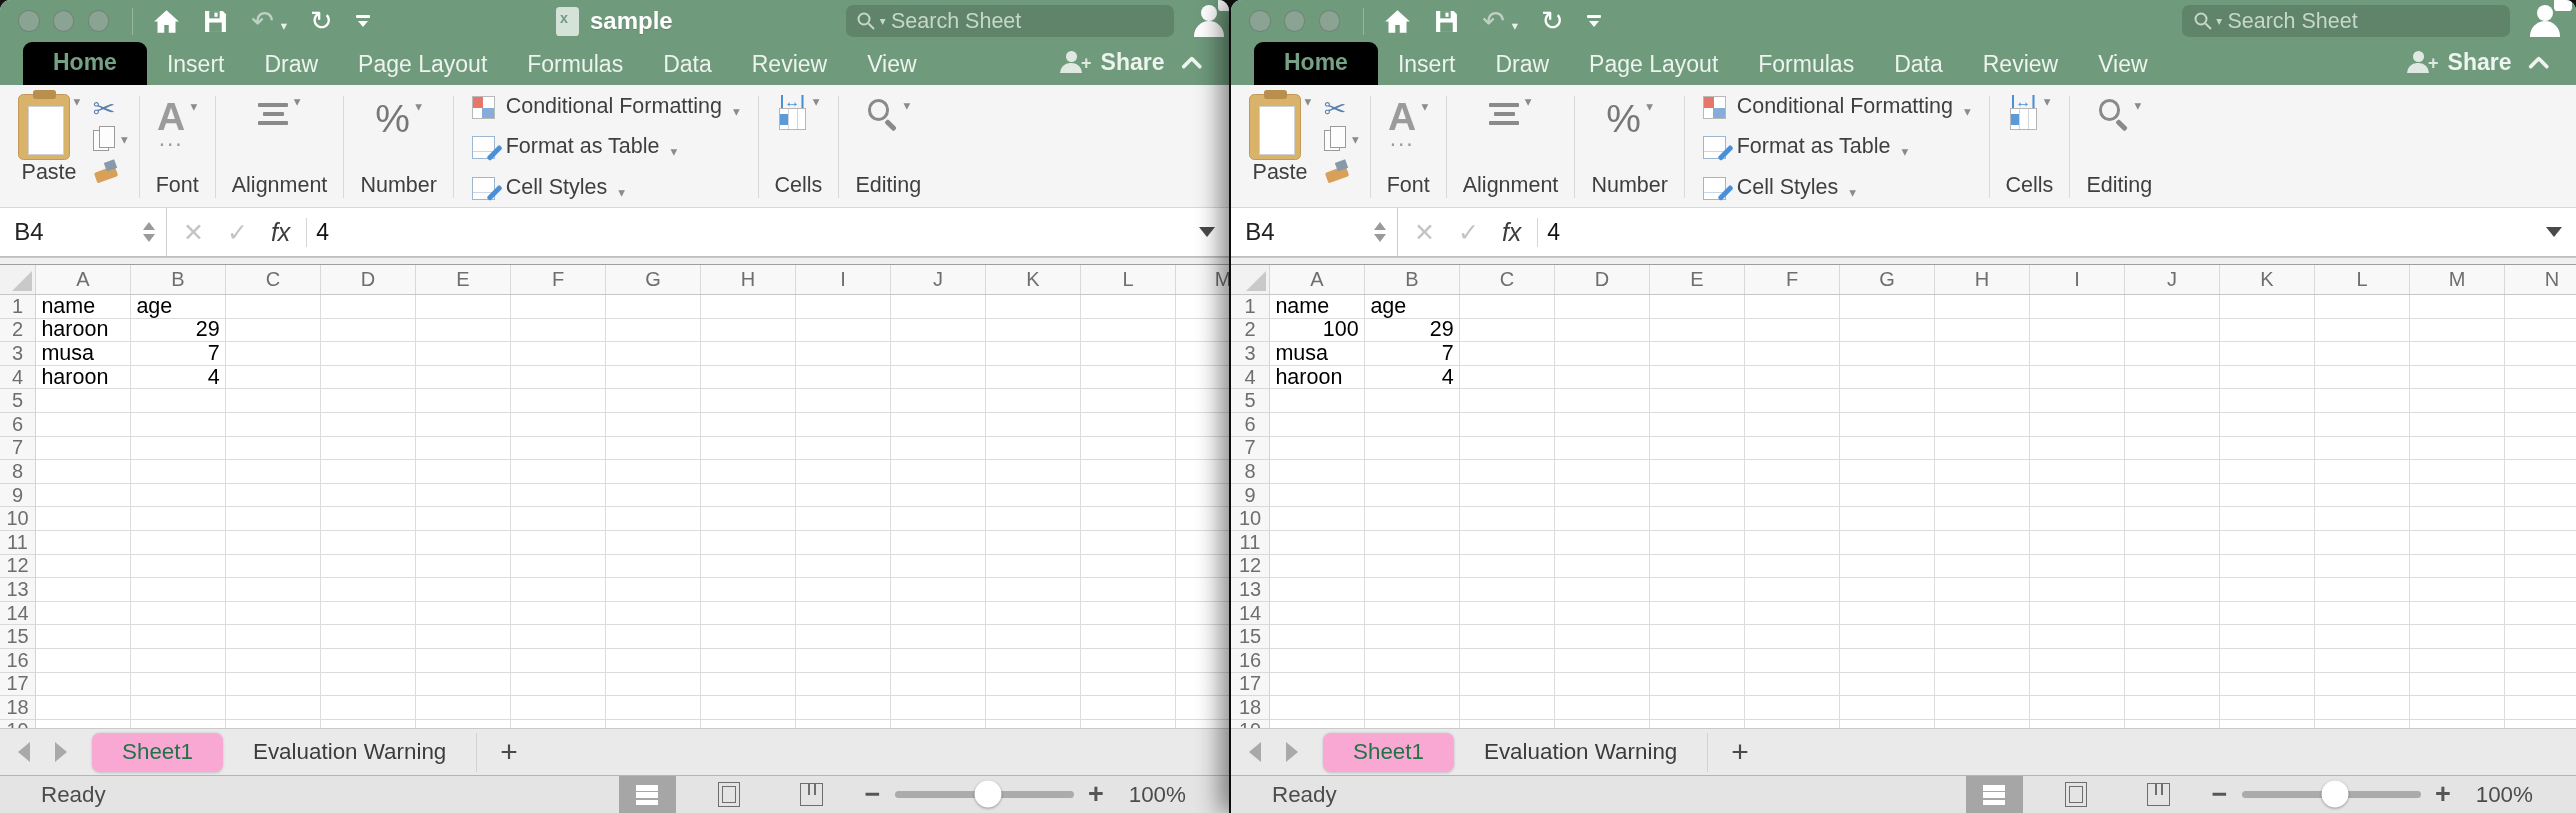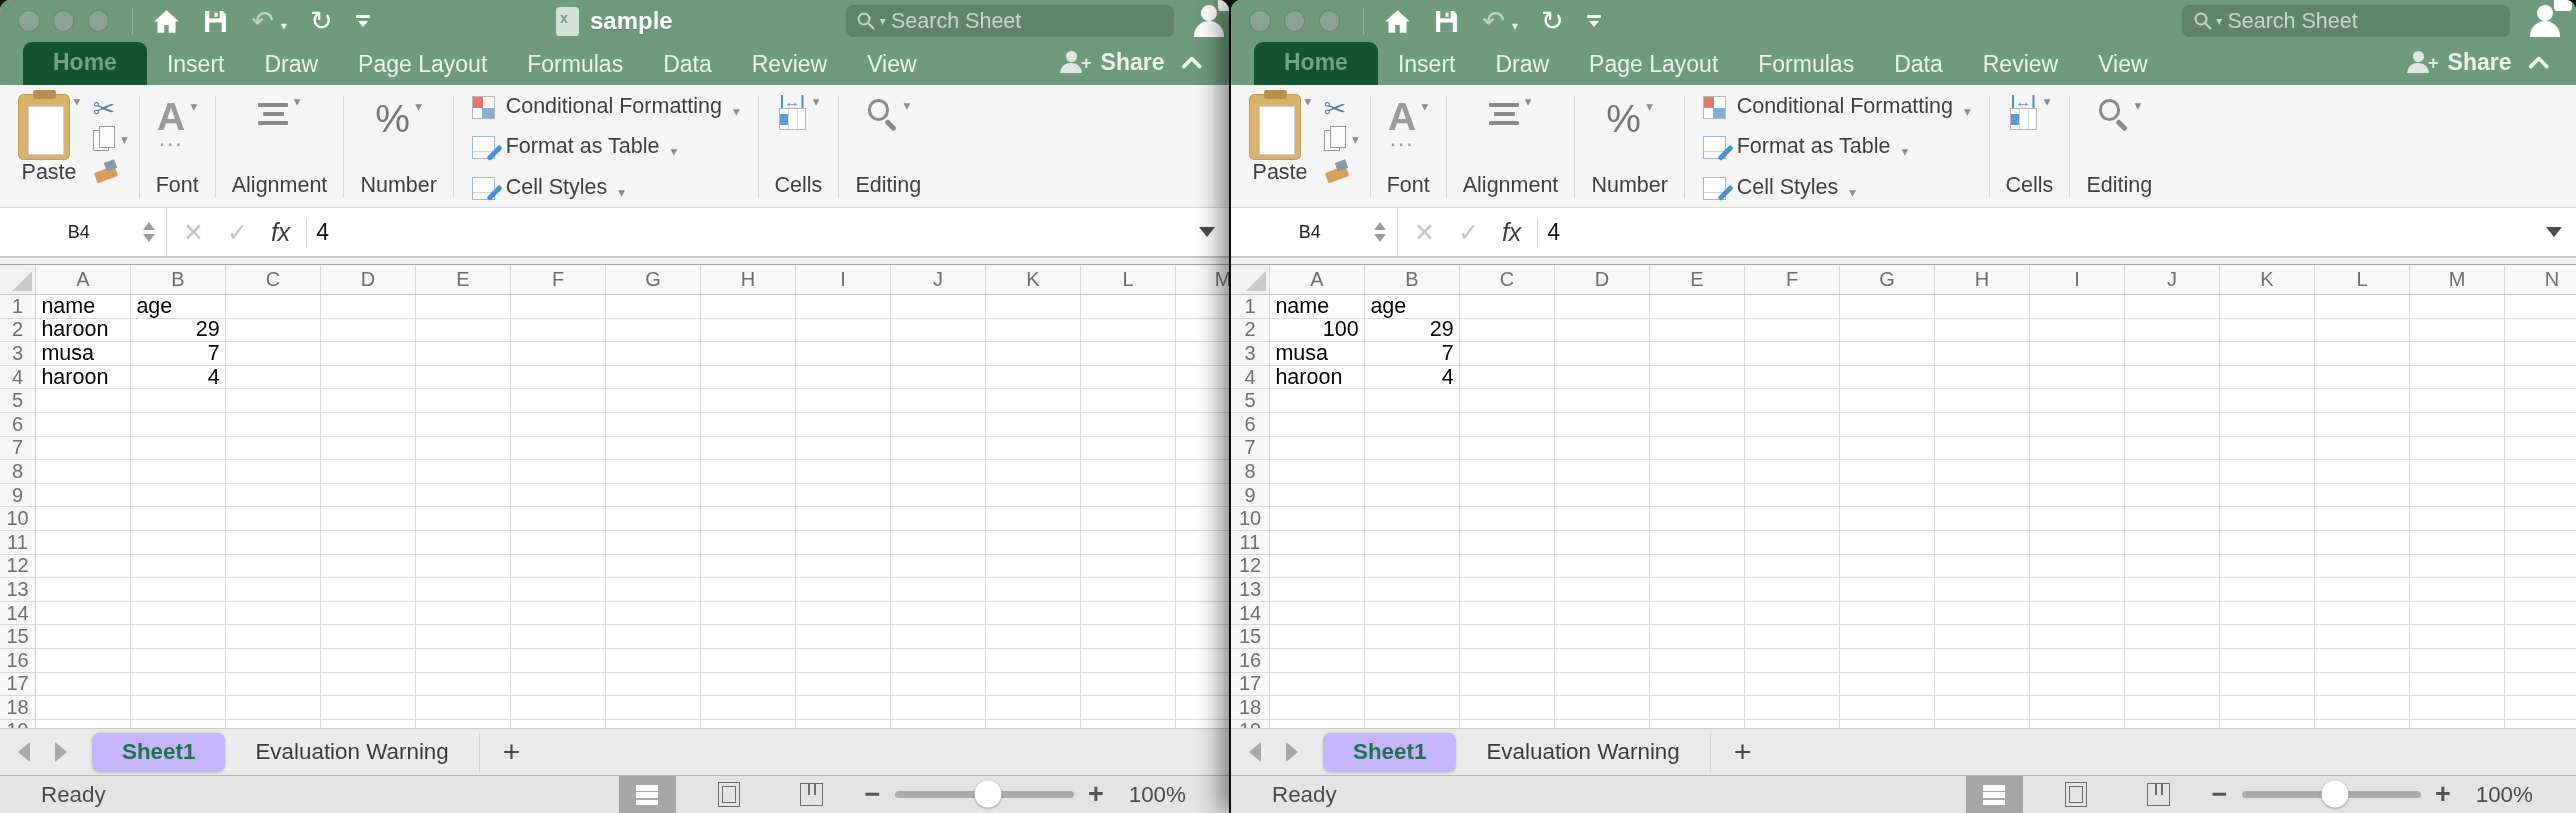--- a/index.html
+++ b/index.html
@@ -39,21 +39,21 @@
   .person .head{position:absolute;left:7.2px;top:1.8px;width:16px;height:16px;border-radius:50%;background:#fff;}
   .person .body{position:absolute;left:0px;top:18px;width:30px;height:16px;border-radius:15px 15px 0 0;background:#fff;}
   .person .bubble{position:absolute;right:-3.6px;top:-5.4px;width:18px;height:13.4px;border-radius:3.6px;background:#fff;}
   .window.left .tb-right{margin-right:-16px;}
   .window.right .tb-right{margin-right:-5.4px;}
 
   
   .tabsrow{height:43px;background:#6f9a7c;display:flex;align-items:flex-end;flex:0 0 auto;
            padding:0 27px 0 23px;position:relative;}
   .rtab{font-size:23px;color:#edf3ee;padding:7.2px 20px 9px;line-height:1;}
-  .rtab.active{background:#14532d;color:#75a186;border-radius:9px 9px 0 0;padding:9px 30px 10.7px;font-weight:bold;}
+  .rtab.active{background:#000000;color:#75a186;border-radius:9px 9px 0 0;padding:9px 30px 10.7px;font-weight:bold;}
   .tabs-right{margin-left:auto;display:flex;align-items:center;gap:16px;color:#edf3ee;padding-bottom:9px;}
   .share-wrap{display:flex;align-items:center;gap:9px;font-size:23px;font-weight:bold;color:#eef4ef;}
   .share-person{position:relative;width:32px;height:23px;}
   .share-person .head{position:absolute;left:6.3px;top:0;width:10.7px;height:10.7px;border-radius:50%;background:#dfe9e2;}
   .share-person .body{position:absolute;left:0.9px;top:11.6px;width:21.5px;height:10.7px;border-radius:10.7px 10.7px 0 0;background:#dfe9e2;}
   .share-person .plus{position:absolute;right:0;top:1.8px;font-size:18px;font-weight:bold;color:#dfe9e2;}
 
   
   .ribbon{height:123px;background:#f5f5f6;flex:0 0 auto;display:flex;align-items:stretch;
           padding:7.2px 0 5.4px 12.5px;border-bottom:0.9px solid #d8d8d8;}
@@ -97,21 +97,21 @@
   .cells-icon .grid{position:absolute;left:1.8px;top:14.3px;width:27px;height:21.5px;border:0.9px solid #b5b5b5;background:
       repeating-linear-gradient(90deg,#fff,#fff 8px,#d5d5d5 8px,#d5d5d5 9px);}
   .cells-icon .sel{position:absolute;left:2.7px;top:20px;width:8px;height:10.7px;background:#5b9bd5;}
   .mag-icon{position:relative;width:32px;height:34px;}
   .mag-icon .ring{position:absolute;left:1.8px;top:1.8px;width:21.5px;height:21.5px;border:3.6px solid #8a8a8a;border-radius:50%;}
   .mag-icon .stem{position:absolute;left:21.5px;top:21.5px;width:4.5px;height:12.5px;background:#8a8a8a;transform:rotate(-45deg);border-radius:1.8px;}
 
   
   .fbar{height:49px;background:#fff;display:flex;align-items:stretch;flex:0 0 auto;border-bottom:0.9px solid #bfbfbf;}
   .namebox{width:167px;display:flex;align-items:center;border-right:0.9px solid #cfcfcf;padding:0 7.2px 0 14.3px;}
-  .namebox .nb-text{font-size:18px;color:#222;flex:1;text-align:center;}
+  .namebox .nb-text{font-size:24px;color:#222;flex:1;}
   .stepper{display:flex;flex-direction:column;align-items:center;gap:3.6px;padding-right:3.6px;}
   .stepper .up{width:0;height:0;border-left:6.3px solid transparent;border-right:6.3px solid transparent;border-bottom:8px solid #9a9a9a;}
   .stepper .dn{width:0;height:0;border-left:6.3px solid transparent;border-right:6.3px solid transparent;border-top:8px solid #9a9a9a;}
   .fcontrols{display:flex;align-items:center;gap:23px;padding:0 16px;}
   .fx-cancel,.fx-accept{font-size:25px;color:#c4c4c4;}
   .fx-label{font-size:25px;color:#3c3c3c;font-family:"Liberation Serif",serif;}
   .fx-label i{font-style:italic;}
   .fsep{width:0.9px;height:29px;background:#d6d6d6;}
   .fvalue{flex:1;display:flex;align-items:center;font-size:23px;color:#111;padding-left:9px;}
   .fexpand{display:flex;align-items:center;padding:0 14.3px;}
@@ -138,22 +138,22 @@
          font-size:21.5px;color:#000;display:flex;align-items:center;padding:0 5.4px;overflow:hidden;white-space:nowrap;}
   .gcell.num{justify-content:flex-end;text-align:center;}
 
   
   .sheettabs{height:47px;background:#eaeaea;border-top:0.9px solid #c9c9c9;display:flex;align-items:center;flex:0 0 auto;padding-left:18px;}
   .nav-arrows{display:flex;gap:25px;align-items:center;padding-right:25px;}
   .nav-tri{width:0;height:0;}
   .nav-tri.left{border-top:10px solid transparent;border-bottom:10px solid transparent;border-right:12.5px solid #a9a9a9;}
   .nav-tri.right{border-top:10px solid transparent;border-bottom:10px solid transparent;border-left:12.5px solid #a9a9a9;}
   .stab{height:39px;display:flex;align-items:center;padding:0 30px;font-size:22.4px;color:#3c3c3c;border-right:0.9px solid #d2d2d2;}
-  .stab.active{background:#c4b5fd;border-radius:8px;border-right:none;box-shadow:0 0.9px 2.7px rgba(0,0,0,.18);
-               color:#217346;font-weight:bold;}
+  .stab.active{background:#f9a8d4;border-radius:8px;border-right:none;box-shadow:0 0.9px 2.7px rgba(0,0,0,.18);
+               color:#217346;font-weight:normal;}
   .addsheet{font-size:30px;color:#4a4a4a;padding:0 23px;line-height:1;}
 
   
   .statusbar{height:38px;background:#e4e4e4;border-top:0.9px solid #b5b5b5;display:flex;align-items:center;flex:0 0 auto;padding:0 43px 0 41px;}
   .status-text{font-size:22.4px;color:#4c4c4c;}
   .status-right{margin-left:auto;display:flex;align-items:center;gap:25px;}
   .viewbtn{width:57px;height:37px;display:flex;align-items:center;justify-content:center;}
   .viewbtn.pressed{background:#a6a6a6;}
   .vgrid{width:21.5px;height:21.5px;background:
       repeating-linear-gradient(0deg,#fff,#fff 5.4px,#a6a6a6 5.4px,#a6a6a6 7.2px),

